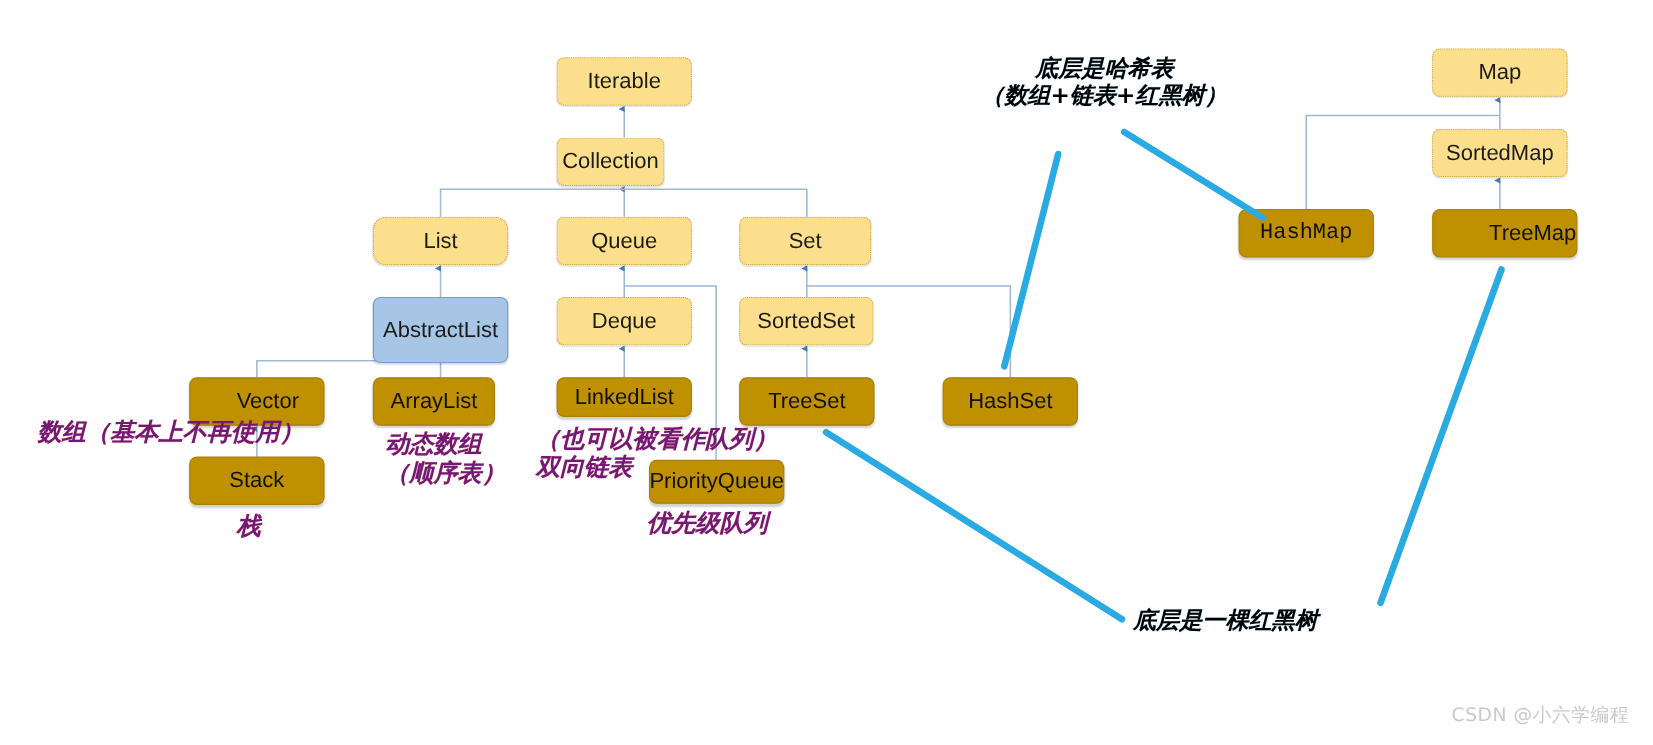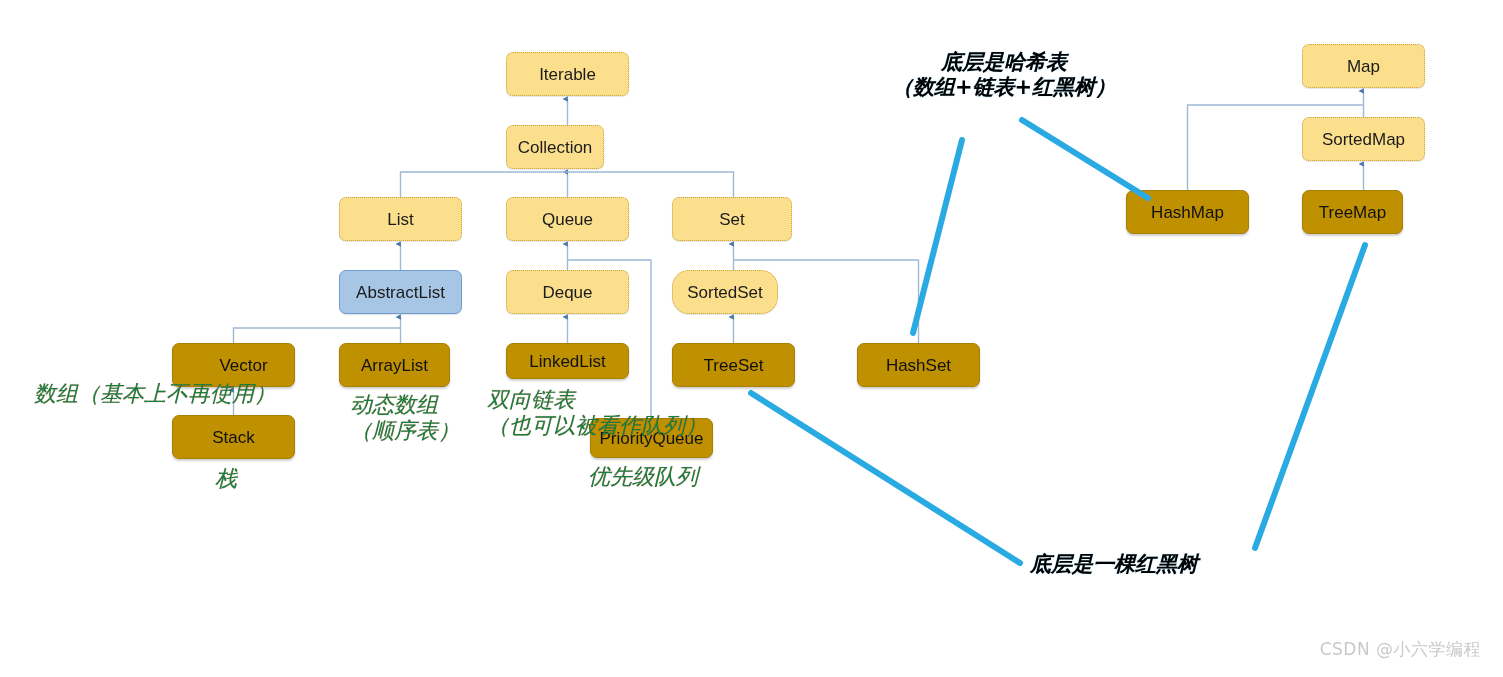--- a/index.html
+++ b/index.html
@@ -7,32 +7,32 @@
        font-family:"Liberation Sans","DejaVu Sans",sans-serif;}
   #stage{position:absolute;left:0;top:0;width:1503px;height:677px;}
 
   
   #wires{position:absolute;left:0;top:0;width:1503px;height:677px;z-index:1;}
   
   #pointers{position:absolute;left:0;top:0;width:1503px;height:677px;z-index:3;}
 
   .node{position:absolute;z-index:2;display:flex;align-items:center;
         justify-content:center;box-sizing:border-box;border-radius:7px;
-        font-size:17px;line-height:1;color:#1b1b1b;white-space:nowrap;}
+        font-size:20px;line-height:1;color:#1b1b1b;white-space:nowrap;}
 
   .node.iface{background:#fbdf8c;border:1px dotted #c9a23a;
               box-shadow:0 1px 1px rgba(0,0,0,.10);}
   .node.abstract{background:#a7c6e6;border:1px solid #6f9fd0;
               box-shadow:0 1px 1px rgba(0,0,0,.12);}
   .node.impl{background:#bf9000;border:1px solid #a87f00;color:#111;
               box-shadow:0 2px 2px rgba(0,0,0,.18);}
 
   .annot{position:absolute;z-index:4;white-space:nowrap;line-height:1.18;
          font-family:"DejaVu Sans","Liberation Sans",sans-serif;}
-  .annot.red{color:#15803d;font-weight:400;font-style:italic;font-size:22px;
+  .annot.red{color:#701a75;font-weight:700;font-style:italic;font-size:22px;
              text-shadow:0 0 1px rgba(251,43,43,.55);}
   .annot.blue{color:#000000;font-weight:700;font-style:italic;font-size:21px;
              text-shadow:0 0 1px rgba(42,170,226,.55);}
 
   #watermark{position:absolute;z-index:5;right:22px;bottom:16px;
              color:#c9c9c9;font-size:17px;letter-spacing:.5px;
              font-family:"DejaVu Sans","Liberation Sans",sans-serif;}
 </style>
 </head>
 <body>
@@ -77,36 +77,36 @@
     </g>
   </svg>
 
   <div id="nodes">
       <div class="node iface" style="left: 506px; top: 52px; width: 123px; height: 44px;">
         <span>Iterable</span>
       </div>
       <div class="node iface" style="left: 506px; top: 125px; width: 98px; height: 44px;">
         <span>Collection</span>
       </div>
-      <div class="node iface" style="left: 339px; top: 197px; width: 123px; height: 44px;">
+      <div class="node iface" style="left: 339px; top: 197px; width: 123px; height: 44px; border-radius: 12px;">
         <span>List</span>
       </div>
       <div class="node iface" style="left: 506px; top: 197px; width: 123px; height: 44px;">
         <span>Queue</span>
       </div>
       <div class="node iface" style="left: 672px; top: 197px; width: 120px; height: 44px;">
         <span>Set</span>
       </div>
-      <div class="node abstract" style="left: 339px; top: 270px; width: 123px; height: 44px;">
+      <div class="node abstract" style="left: 339px; top: 270px; width: 123px; height: 60px;">
         <span>AbstractList</span>
       </div>
       <div class="node iface" style="left: 506px; top: 270px; width: 123px; height: 44px;">
         <span>Deque</span>
       </div>
-      <div class="node iface" style="left: 672px; top: 270px; width: 106px; height: 44px; border-radius: 17px;">
+      <div class="node iface" style="left: 672px; top: 270px; width: 122px; height: 44px;">
         <span>SortedSet</span>
       </div>
       <div class="node impl" style="left: 172px; top: 343px; width: 123px; height: 44px; padding-left: 20px;">
         <span>Vector</span>
       </div>
       <div class="node impl" style="left: 339px; top: 343px; width: 111px; height: 44px;">
         <span>ArrayList</span>
       </div>
       <div class="node impl" style="left: 506px; top: 343px; width: 123px; height: 36px; text-align: center;">
         <span>LinkedList</span>
@@ -122,24 +122,24 @@
       </div>
       <div class="node impl" style="left: 590px; top: 418px; width: 123px; height: 40px;">
         <span>PriorityQueue</span>
       </div>
       <div class="node iface" style="left: 1302px; top: 44px; width: 123px; height: 44px;">
         <span>Map</span>
       </div>
       <div class="node iface" style="left: 1302px; top: 117px; width: 123px; height: 44px;">
         <span>SortedMap</span>
       </div>
-      <div class="node impl" style="left: 1126px; top: 190px; width: 123px; height: 44px;">
+      <div class="node impl" style="left: 1126px; top: 190px; width: 123px; height: 44px; font-family: Liberation Mono, monospace;">
         <span>HashMap</span>
       </div>
-      <div class="node impl" style="left: 1302px; top: 190px; width: 101px; height: 44px;">
+      <div class="node impl" style="left: 1302px; top: 190px; width: 132px; height: 44px; justify-content: flex-end;">
         <span>TreeMap</span>
       </div>
     </div>
 
   <svg id="pointers" viewBox="0 0 1503 677" preserveAspectRatio="none">
       <line x1="962" y1="140" x2="913" y2="333" stroke="#2aaae2" stroke-width="6" stroke-linecap="round"></line>
       <line x1="1022" y1="120" x2="1148" y2="198" stroke="#2aaae2" stroke-width="6" stroke-linecap="round"></line>
       <line x1="1020" y1="563" x2="751" y2="393" stroke="#2aaae2" stroke-width="6" stroke-linecap="round"></line>
       <line x1="1255" y1="548" x2="1365" y2="245" stroke="#2aaae2" stroke-width="6" stroke-linecap="round"></line>
     </svg>
@@ -149,22 +149,22 @@
         <div>数组（基本上不再使用）</div>
       </div>
       <div class="annot red" style="left: 215px; top: 466px; text-align: left;">
         <div>栈</div>
       </div>
       <div class="annot red" style="left: 350px; top: 392px; text-align: left;">
         <div>动态数组</div>
         <div>（顺序表）</div>
       </div>
       <div class="annot red" style="left: 487px; top: 387px; text-align: left;">
+        <div>（也可以被看作队列）</div>
         <div>双向链表</div>
-        <div>（也可以被看作队列）</div>
       </div>
       <div class="annot red" style="left: 588px; top: 464px; text-align: left;">
         <div>优先级队列</div>
       </div>
     </div>
   <div id="blue-annots">
       <div class="annot blue" style="left: 866px; top: 50px; width: 276px; text-align: center;">
         <div>底层是哈希表</div>
         <div>（数组+链表+红黑树）</div>
       </div>

